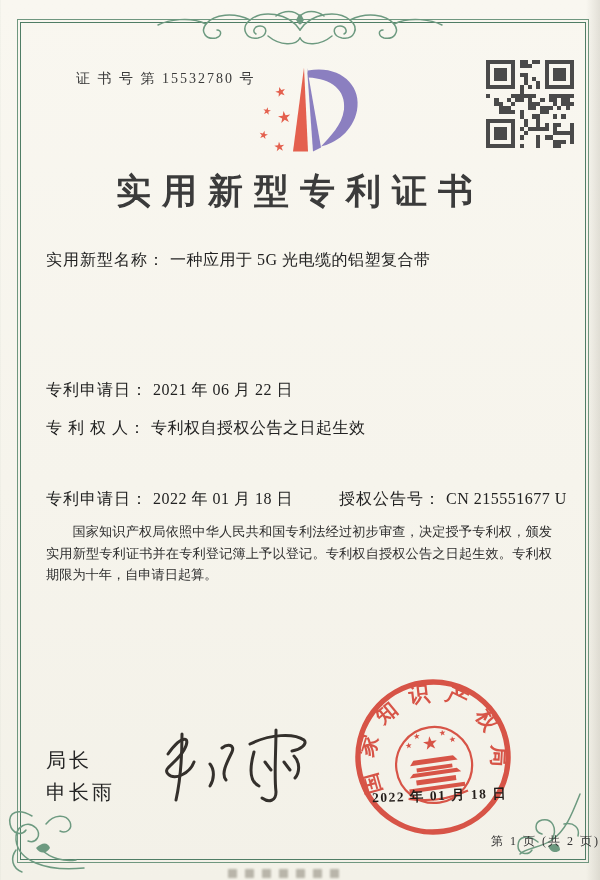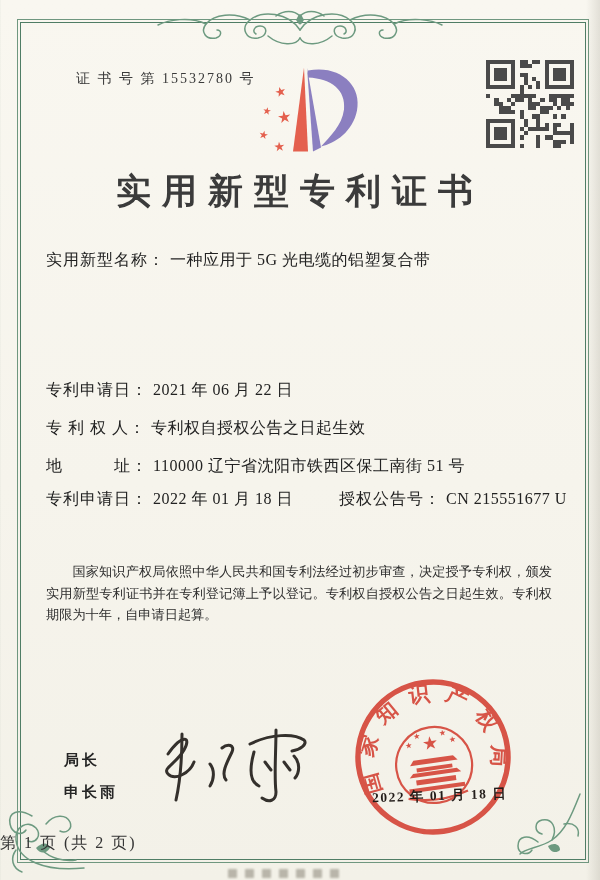--- a/index.html
+++ b/index.html
@@ -24,35 +24,35 @@
   .logo{position:absolute;left:236px;top:56px;width:150px;height:108px;}
   .qr{position:absolute;left:486px;top:60px;width:88px;height:88px;}
   .title{position:absolute;left:0;right:0;top:168px;text-align:center;
     font-size:35px;font-weight:bold;letter-spacing:11px;color:#3b3b3b;white-space:nowrap;}
   .row{position:absolute;left:46px;font-size:16px;white-space:nowrap;color:#222;}
   .row .lab{letter-spacing:1px;}
   .row .val{margin-left:5px;letter-spacing:0.5px;}
   .r0{top:250px}.r1{top:293px}.r2{top:337px}.r3{top:380px}.r4{top:418px}.r5{top:456px}
   .grant{top:489px}
   .grant .second{margin-left:42px;font-family:Liberation Mono, monospace;}
-  .paras{position:absolute;left:46px;right:48px;top:521px;margin-top:40px;}
+  .paras{position:absolute;left:46px;right:48px;top:521px;}
   .paras p{margin:0;text-indent:2em;font-size:13.2px;line-height:21.5px;
     text-align:justify;color:#2e2e2e;}
-  .signer{position:absolute;left:64px;top:744px;font-size:15px;letter-spacing:3px;
-    line-height:32px;color:#262626;font-weight:700;}
+  .signer{position:absolute;left:46px;top:744px;font-size:20px;letter-spacing:3px;
+    line-height:32px;color:#262626;font-weight:400;}
   .signature{position:absolute;left:148px;top:720px;width:180px;height:90px;}
   .signature path{fill:none;stroke:#34302c;stroke-width:3;stroke-linecap:round;stroke-linejoin:round;}
   .seal{position:absolute;left:350px;top:674px;width:166px;height:166px;transform:rotate(-8deg);opacity:0.92;}
   .seal *{fill:#d5473a;}
   .seal .ring{fill:none;stroke:#d5473a;stroke-width:5.5;}
   .seal .thin{fill:none;stroke:#d5473a;stroke-width:2.2;}
   .seal-date{position:absolute;left:372px;top:787px;font-size:13.5px;letter-spacing:1.5px;
     color:#231d1a;font-weight:600;transform:rotate(-2deg);white-space:nowrap;}
-  .footer{position:absolute;left:0;right:0;top:833px;text-align:left;
-    font-size:16px;letter-spacing:2px;color:#333;}
+  .footer{position:absolute;left:0;right:0;top:833px;text-align:right;
+    font-size:12px;letter-spacing:2px;color:#333;}
   .cutoff{position:absolute;left:228px;top:869px;width:120px;height:11px;display:flex;gap:8px;
     filter:blur(1px);opacity:0.55;}
   .cutoff i{display:block;width:9px;height:9px;background:#8a8578;}
 </style>
 </head>
 <body>
 
 <div class="page">
 
   <div class="frame"></div>
@@ -234,23 +234,20 @@
 
   <div class="row r0">
     <span class="lab">实用新型名称：</span><span class="val">一种应用于 5G 光电缆的铝塑复合带</span>
   </div>
   <div class="row r3">
     <span class="lab">专利申请日：</span><span class="val">2021 年 06 月 22 日</span>
   </div>
   <div class="row r4">
     <span class="lab">专 利 权 人：</span><span class="val">专利权自授权公告之日起生效</span>
   </div>
-  <div class="row r5">
-    <span class="lab">地　　　址：</span><span class="val">110000 辽宁省沈阳市铁西区保工南街 51 号</span>
-  </div>
   <div class="row grant">
     <span class="lab">专利申请日：</span><span class="val">2022 年 01 月 18 日</span>
     <span class="lab second">授权公告号：</span><span class="val">CN 215551677 U</span>
   </div>
 
   <div class="paras">
     <p>国家知识产权局依照中华人民共和国专利法经过初步审查，决定授予专利权，颁发实用新型专利证书并在专利登记簿上予以登记。专利权自授权公告之日起生效。专利权期限为十年，自申请日起算。</p>
   </div>
 
   <div class="signer">

